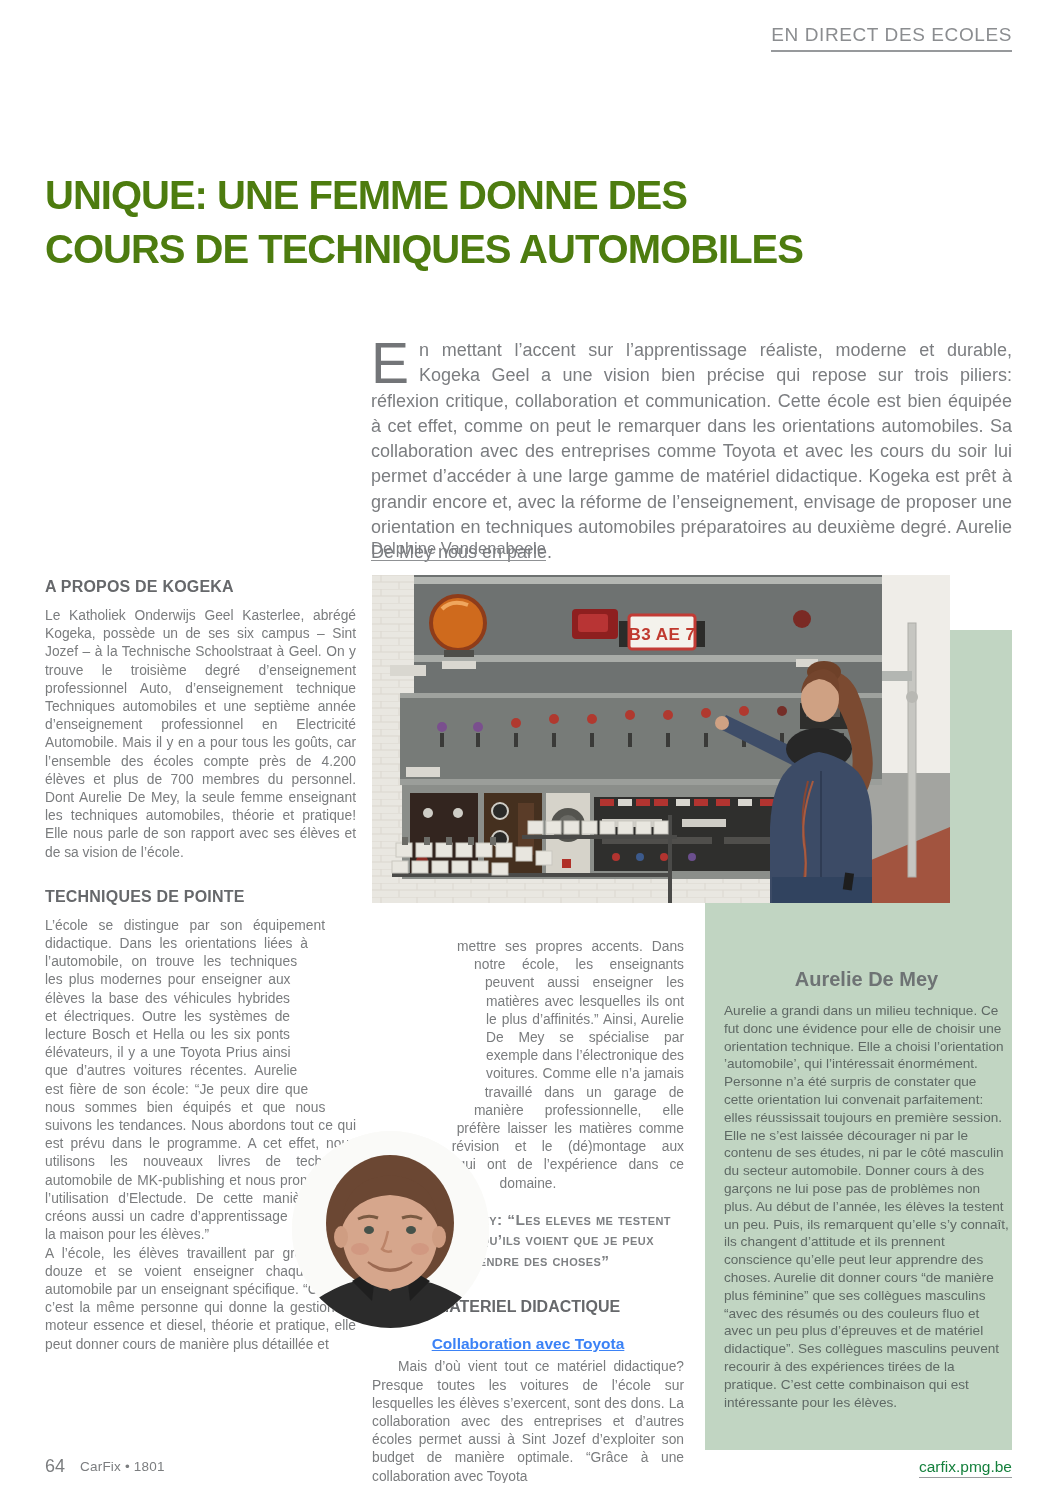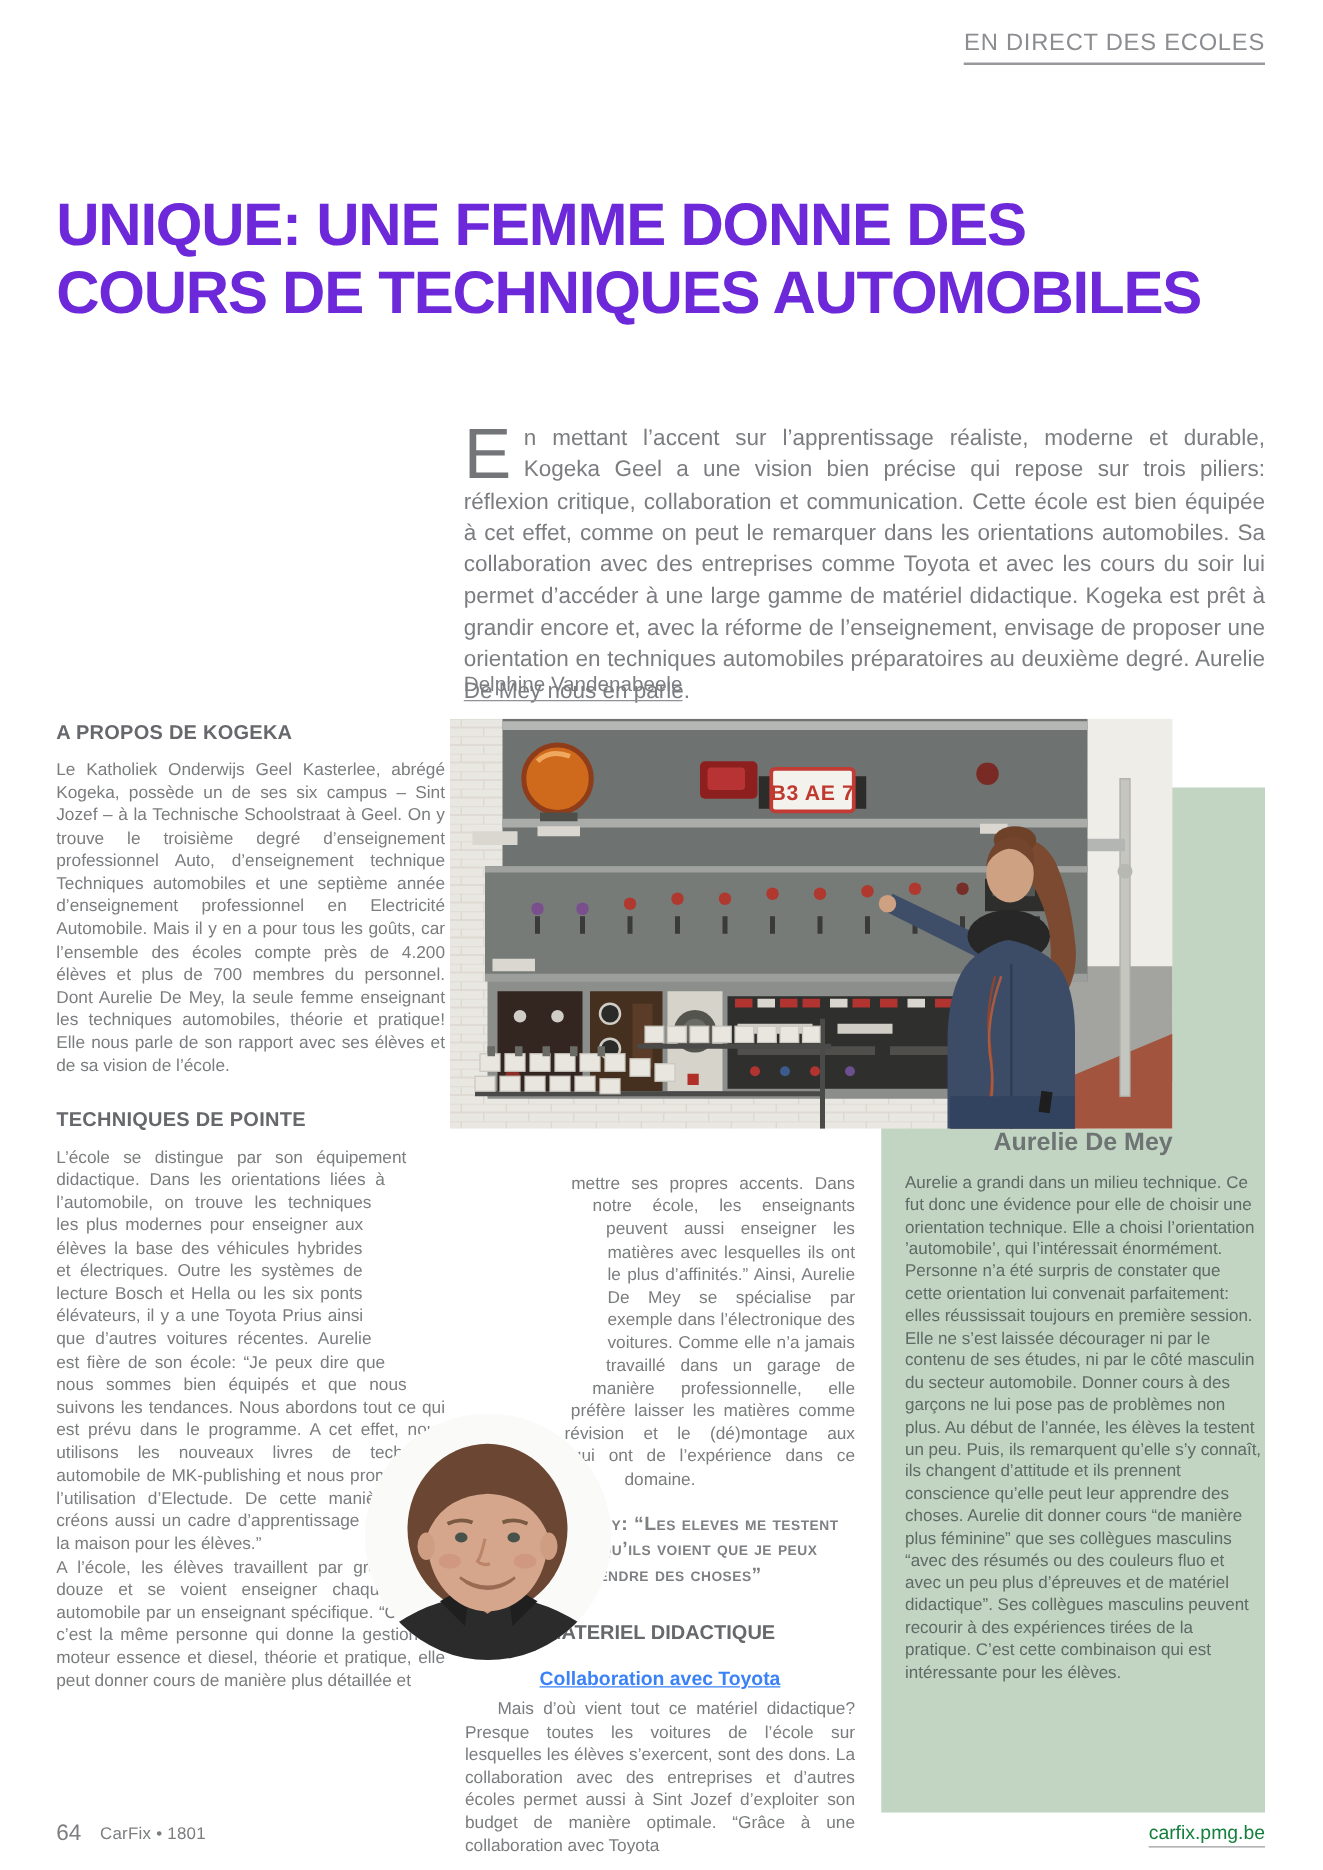--- a/index.html
+++ b/index.html
@@ -3,39 +3,39 @@
 <meta charset="utf-8">
 <style>
   * { box-sizing: border-box; }
   html,body { margin:0; padding:0; background:#ffffff; }
   body { width:1058px; height:1496px; font-family:"Liberation Sans", sans-serif; }
   .page { position:relative; width:1058px; height:1496px; background:#ffffff; overflow:hidden;padding-left:48px; }
 
   .header-tag { position:absolute; top:24px; right:46px; font-size:19px; letter-spacing:.6px;
     color:#8b8d90; border-bottom:2px solid #97999c; padding-bottom:4px; }
 
-  .title { position:absolute; left:45px; top:154px; width:920px; font-size:48px; font-weight:bold;
-    color:#6d28d9; line-height:54px; letter-spacing:-1px; }
+  .title { position:absolute; left:45px; top:168px; width:920px; font-size:40px; font-weight:bold;
+    color:#4d7c0f; line-height:54px; letter-spacing:-1px; }
 
   .subtitle { position:absolute; left:45px; top:286px; width:960px; font-size:19.5px;
     color:#88898c; letter-spacing:.2px; }
 
   .intro { position:absolute; left:371px; top:338px; width:641px; font-size:18px; line-height:25.3px;
     color:#7b7d80; text-align:justify; }
   .dropcap { float:left; font-size:57px; line-height:45px; padding:3px 10px 0 0; color:#737578; }
 
   .author { position:absolute; left:371px; top:539px; font-size:16.5px; color:#7b7d80;
     border-bottom:1.5px solid #8f9194; padding-bottom:2px; }
 
   .green-panel { position:absolute; left:705px; top:630px; width:307px; height:820px; background:#c1d5c2; }
-  .sidebar-content { position:absolute; left:724px; top:903px; width:285px; }
+  .sidebar-content { position:absolute; left:724px; top:968px; width:285px; }
   .sidebar-title { text-align:center; font-size:20px; font-weight:bold; color:#6e7374; margin:0 0 11px 0; }
   .sidebar-body { font-size:13.6px; line-height:17.8px; color:#5f6965; margin:0; }
 
-  .photo-main { position:absolute; left:360px; top:575px; width:634px; height:328px; z-index:3; }
+  .photo-main { position:absolute; left:372px; top:575px; width:634px; height:328px; z-index:3; }
   .photo-main svg { display:block; }
 
   .col-left { position:absolute; left:45px; top:578px; width:311px; height:880px; overflow:hidden; }
   .col-mid  { position:absolute; left:372px; top:938px; width:312px; height:545px; overflow:hidden; }
 
   h2.sec { font-size:16px; font-weight:bold; color:#66686b; margin:0 0 11px 0; letter-spacing:.2px; }
   h2.sec2 { margin-top:26px; }
   .body-text { font-size:13.8px; line-height:18.2px; color:#7a7c7e; text-align:justify; margin:0; }
   .para-gap { margin-bottom:0; }
 

